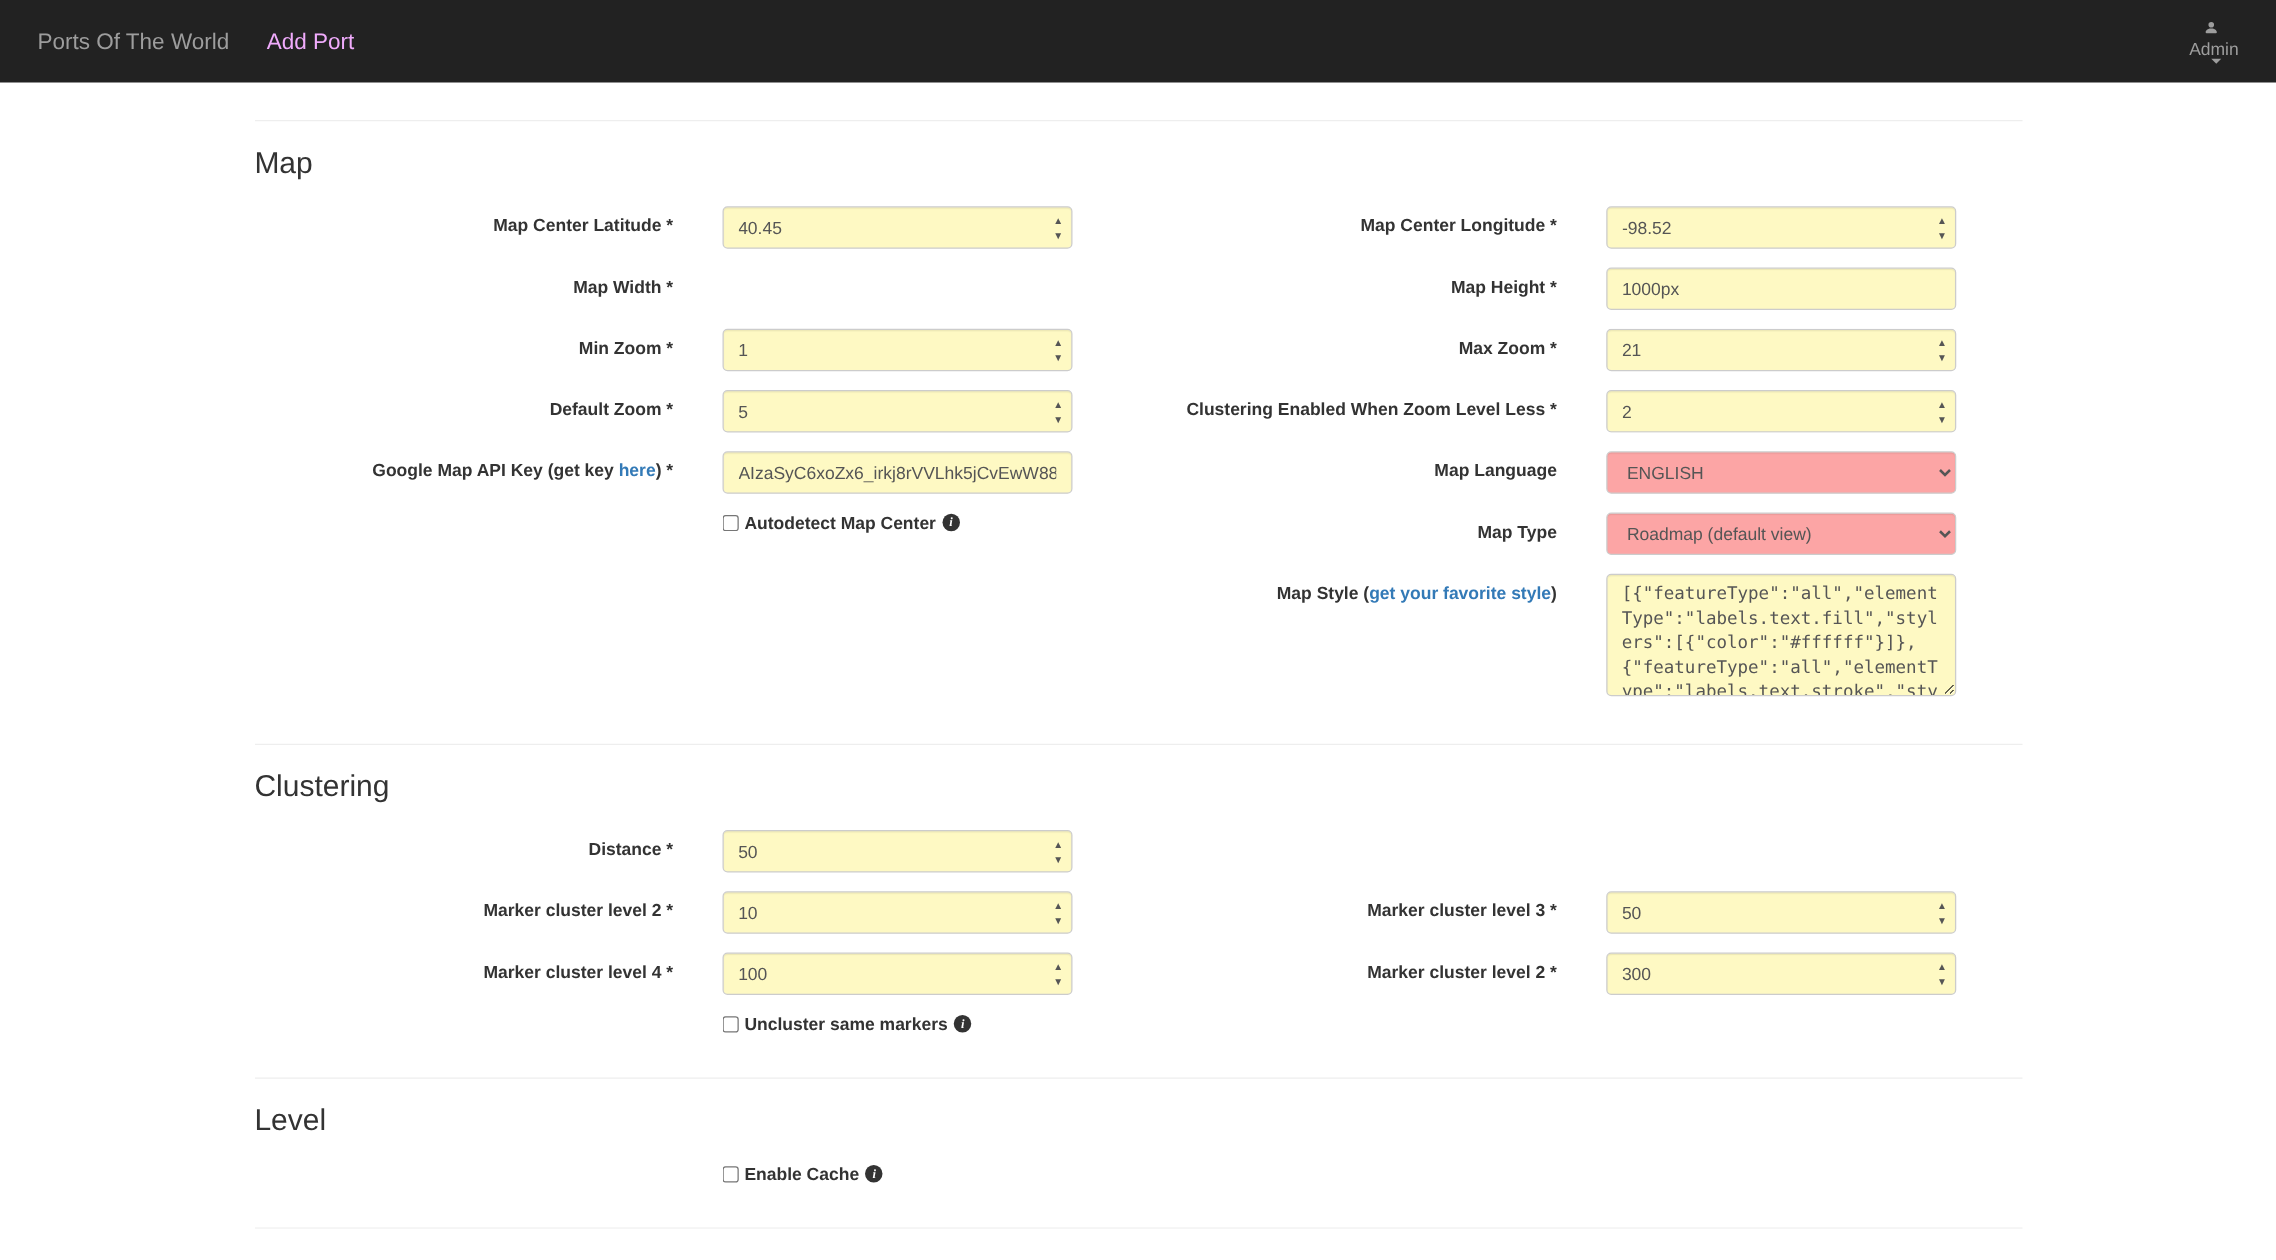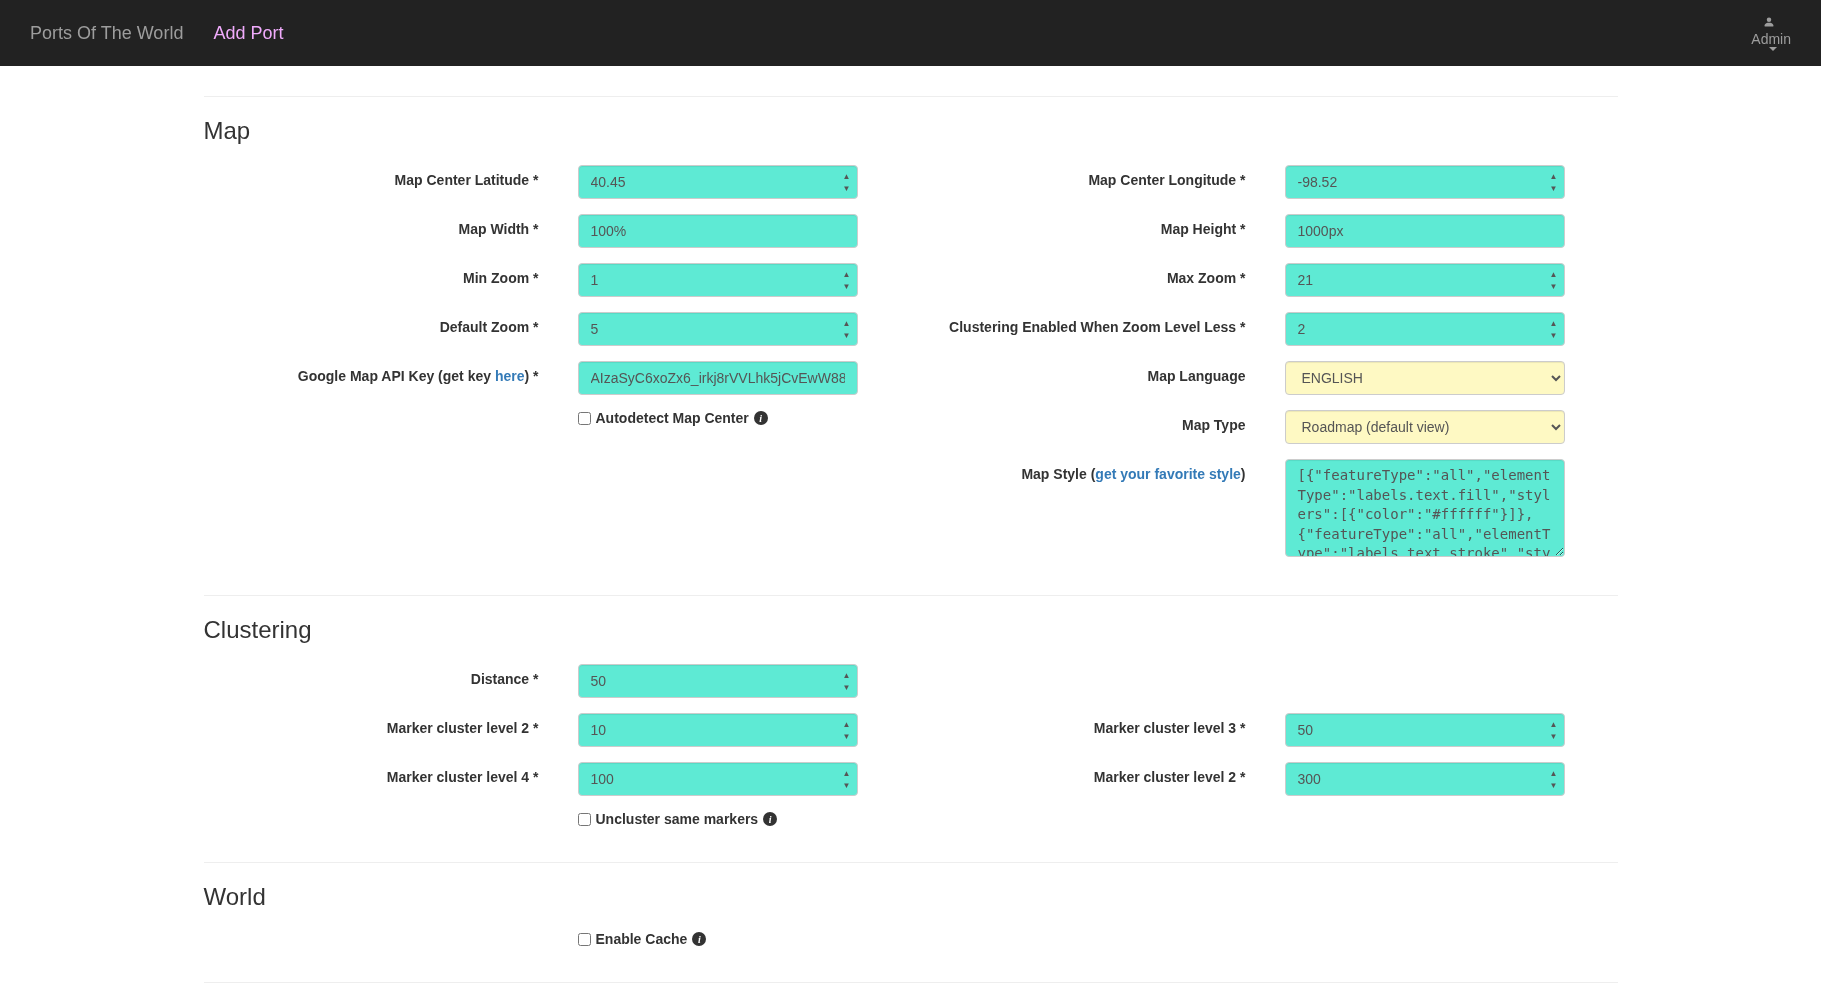--- a/index.html
+++ b/index.html
@@ -13,24 +13,24 @@
 .user-icon { margin-right: 5px; }
 .caret { display: inline-block; width: 0; height: 0; margin-left: 4px; vertical-align: middle; border-top: 4px solid; border-right: 4px solid transparent; border-left: 4px solid transparent; }
 .container { max-width: 1444px; margin: 0 auto; padding: 0 15px; }
 .section { border-bottom: 1px solid #eee; padding: 20px 0; }
 .section-first { border-top: 1px solid #eee; margin-top: 30px; }
 .section-title { font-size: 24px; font-weight: 500; color: #333; margin-bottom: 20px; }
 .form-row { display: flex; flex-wrap: wrap; margin-bottom: 0; }
 .form-col { width: 50%; display: flex; align-items: flex-start; margin-bottom: 15px; gap: 24px; }
 .form-label { width: 350px; text-align: right; padding-right: 15px; padding-top: 7px; font-weight: 700; color: #333; font-size: 14px; }
 .form-control-wrap { flex: 1; max-width: 280px; }
-.form-control { width: 100%; height: 34px; padding: 6px 12px; font-size: 14px; line-height: 1.4; color: #555; background: #5eead4; border: 1px solid #ccc; border-radius: 4px; box-shadow: inset 0 1px 1px rgba(0,0,0,.075); }
+.form-control { width: 100%; height: 34px; padding: 6px 12px; font-size: 14px; line-height: 1.4; color: #555; background: #fef9c3; border: 1px solid #ccc; border-radius: 4px; box-shadow: inset 0 1px 1px rgba(0,0,0,.075); }
 .form-control-number { padding-right: 24px; }
 textarea.form-control { height: 98px; resize: vertical; }
-select.form-control { background: #fef9c3; }
+select.form-control { background: #fca5a5; }
 .checkbox-wrap { display: flex; align-items: center; padding-left: 0; }
 .checkbox-input { margin-right: 5px; }
 .checkbox-label { font-weight: 700; font-size: 14px; display: flex; align-items: center; }
 .info-icon { margin-left: 5px; width: 14px; height: 14px; display: inline-flex; align-items: center; justify-content: center; background: #333; color: #fff; border-radius: 50%; font-size: 10px; font-style: italic; font-weight: bold; font-family: serif; }
 .link { color: #337ab7; text-decoration: none; }
 .number-wrap { position: relative; }
 .spinner { position: absolute; right: 2px; top: 2px; bottom: 2px; width: 18px; display: flex; flex-direction: column; justify-content: center; pointer-events: none; }
 .spinner-btn { height: 12px; display: flex; align-items: center; justify-content: center; font-size: 8px; color: #555; }
 </style>
 </head>
@@ -78,23 +78,20 @@
               <div class="spinner-btn">▲</div>
               <div class="spinner-btn">▼</div>
             </div>
         </div>
       </div>
     </div>
 
     <div class="form-row">
       <div class="form-col">
         <label class="form-label">Map Width *</label>
-        <div class="form-control-wrap">
-          <input type="text" class="form-control" value="100%" style="">
-        </div>
       </div>
       <div class="form-col">
         <label class="form-label">Map Height *</label>
         <div class="form-control-wrap">
           <input type="text" class="form-control" value="1000px" style="">
         </div>
       </div>
     </div>
 
     <div class="form-row">
@@ -267,21 +264,21 @@
           <label class="checkbox-label">
             <span>Uncluster same markers</span>
             <span class="info-icon">i</span>
           </label>
         </div>
       </div>
     </div>
   </div>
 
   <div class="section">
-    <h2 class="section-title">World</h2>
+    <h2 class="section-title">Level</h2>
 
     <div class="form-row">
       <div class="form-col">
         <div style="width:350px"></div>
         <div class="form-control-wrap checkbox-wrap">
           <input type="checkbox" class="checkbox-input" style="">
           <label class="checkbox-label">
             <span>Enable Cache</span>
             <span class="info-icon">i</span>
           </label>

